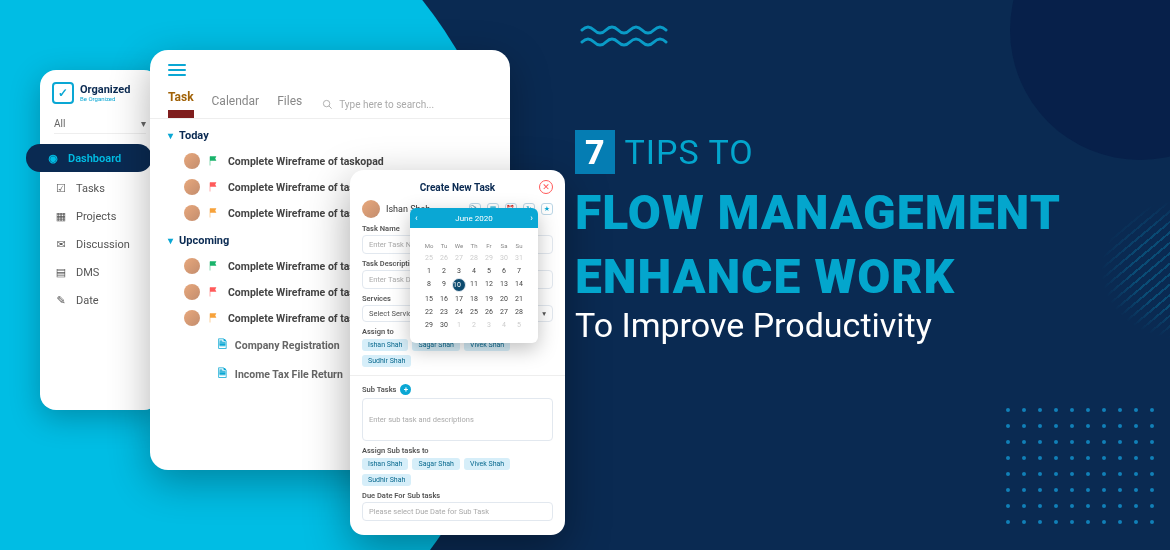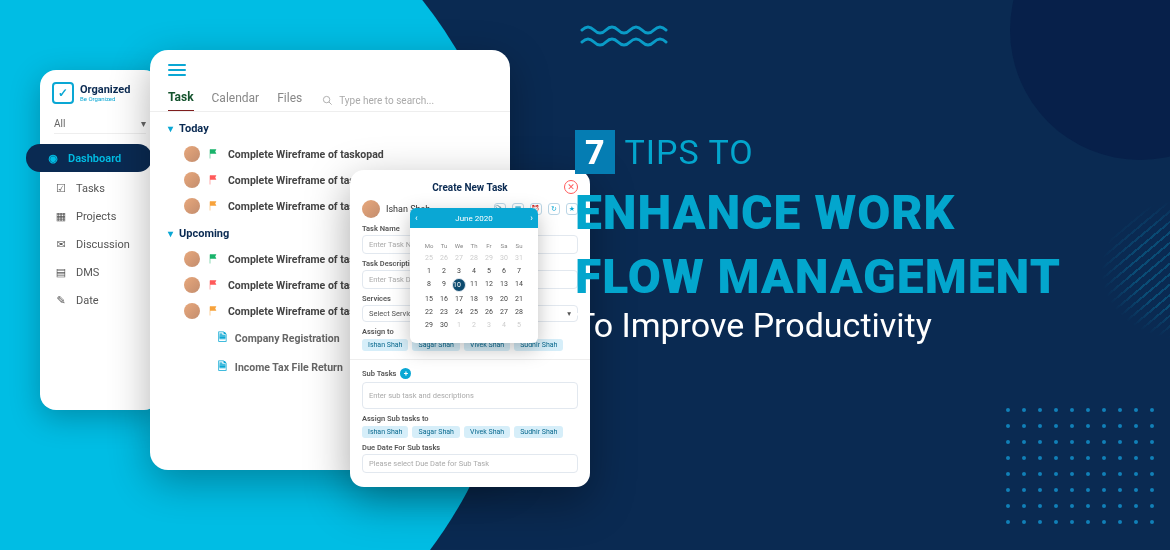--- a/index.html
+++ b/index.html
@@ -34,51 +34,51 @@
 .side-item.active { background: #0a2a52; color: #00bde4; border-radius: 18px; margin: 2px 8px 2px -14px; padding-left: 20px; font-weight: 600; }
 .side-item .si-icon { width: 14px; height: 14px; display: inline-flex; align-items: center; justify-content: center; font-size: 11px; }
 
 
 .main-card { position: absolute; left: 110px; top: -10px; width: 360px; height: 420px; background: #fff; border-radius: 18px; box-shadow: 0 12px 40px rgba(0,0,0,.3); padding: 14px 18px; z-index: 5; }
 .main-bar { display: flex; align-items: center; justify-content: space-between; margin-bottom: 14px; }
 .hamburger { width: 18px; height: 12px; display: flex; flex-direction: column; justify-content: space-between; cursor: pointer; }
 .hamburger span { height: 2px; background: #0aa7d4; border-radius: 2px; }
 .tabs { display: flex; gap: 18px; align-items: center; }
 .tab { font-size: 12px; color: #888; padding-bottom: 6px; cursor: pointer; }
-.tab.active { color: #14532d; font-weight: 700; border-bottom: 1px solid #7f1d1d; }
+.tab.active { color: #a16207; font-weight: 700; border-bottom: 8px solid #7f1d1d; }
 .search { display: flex; align-items: flex-end; gap: 6px; font-size: 10px; color: #aaa; flex: 1; margin-left: 20px; }
 .search svg { width: 11px; height: 11px; }
 .divider { height: 1px; background: #eee; margin: 0 -18px 10px; }
 
 .section-head { display: flex; align-items: center; gap: 6px; font-size: 11px; font-weight: 700; color: #0a2a52; margin: 8px 0 6px; cursor: pointer; }
 .section-head .chev { color: #0aa7d4; font-size: 10px; }
 .task-row { display: flex; align-items: center; gap: 8px; padding: 5px 0 5px 16px; font-size: 10.5px; color: #444; font-weight: bold; }
 .task-row .avatar { width: 16px; height: 16px; border-radius: 50%; background: linear-gradient(135deg,#e8a87c,#c38d6e); flex-shrink: 0; }
 .task-row .flag { width: 12px; height: 12px; flex-shrink: 0; }
 .task-row.sub { padding-left: 50px; color: #666; }
 .task-row .doc-icon { color: #0aa7d4; font-size: 11px; }
 
 
-.modal { position: absolute; left: 310px; top: 110px; width: 240px; background: #fff; border-radius: 14px; box-shadow: 0 14px 44px rgba(0,0,0,.35); padding: 10px 12px 14px; z-index: 6; font-size: 8px; color: #333; }
+.modal { position: absolute; left: 310px; top: 110px; width: 215px; background: #fff; border-radius: 14px; box-shadow: 0 14px 44px rgba(0,0,0,.35); padding: 10px 12px 14px; z-index: 6; font-size: 8px; color: #333; }
 .modal-head { display: flex; align-items: center; justify-content: space-between; margin-bottom: 6px; }
 .modal-title { font-weight: 700; font-size: 10px; color: #0a2a52; flex: 1; text-align: center; }
 .modal-close { width: 14px; height: 14px; border: 1.5px solid #ff5a5a; border-radius: 50%; color: #ff5a5a; display: flex; align-items: center; justify-content: center; font-size: 9px; cursor: pointer; }
 .modal-user { display: flex; align-items: center; gap: 6px; margin-bottom: 6px; }
 .modal-user .avatar { width: 18px; height: 18px; border-radius: 50%; background: linear-gradient(135deg,#e8a87c,#c38d6e); }
 .modal-user .uname { font-size: 9px; color: #333; }
 .modal-icons { display: flex; gap: 6px; margin-left: auto; }
 .modal-icons span { width: 12px; height: 12px; border: 1px solid #bbd6e6; border-radius: 3px; display: inline-flex; align-items: center; justify-content: center; color: #0aa7d4; font-size: 7px; }
 .field-label { font-size: 7.5px; color: #555; margin: 5px 0 2px; font-weight: 600; }
 .field-input { border: 1px solid #e2e8ef; border-radius: 4px; padding: 4px 6px; font-size: 7.5px; color: #aaa; background: #fff; }
 .two-col { display: flex; gap: 6px; }
 .two-col > * { flex: 1; }
 .sel { border: 1px solid #e2e8ef; border-radius: 4px; padding: 3px 6px; font-size: 7.5px; color: #555; display: flex; justify-content: space-between; align-items: center; background: #fff; cursor: pointer; }
 .chips { display: flex; flex-wrap: wrap; gap: 4px; margin-top: 3px; }
 .chip { background: #d6eef9; color: #0a6a8f; border-radius: 3px; padding: 2px 6px; font-size: 7px; }
-.sub-box { border: 1px solid #e2e8ef; border-radius: 4px; padding: 8px 6px; font-size: 7.5px; color: #aaa; margin-top: 3px; }
+.sub-box { border: 1px solid #e2e8ef; border-radius: 4px; padding: 16px 6px; font-size: 7.5px; color: #aaa; margin-top: 3px; }
 .plus-badge { display: inline-flex; width: 11px; height: 11px; background: #0aa7d4; color: #fff; border-radius: 50%; align-items: center; justify-content: center; font-size: 8px; margin-left: 4px; }
 
 
 .cal { position: absolute; left: 60px; top: 38px; width: 128px; background: #fff; border-radius: 6px; box-shadow: 0 6px 20px rgba(0,0,0,.25); z-index: 7; overflow: hidden; }
 .cal-head { background: #0aa7d4; color: #fff; font-size: 8px; padding: 5px; display: flex; align-items: center; justify-content: space-between; }
 .cal-head .nav { cursor: pointer; font-size: 9px; }
 .cal-grid { display: grid; grid-template-columns: repeat(7, 1fr); gap: 1px; padding: 12px; }
 .cal-grid .dow { font-size: 6px; color: #888; text-align: center; padding: 2px 0; }
 .cal-grid .day { font-size: 7px; color: #444; text-align: center; padding: 2px 0; border-radius: 50%; cursor: pointer; }
 .cal-grid .day.muted { color: #ccc; }
@@ -177,22 +177,22 @@
     <span></span>
     <span></span>
     <span></span>
     <span></span>
     <span></span>
   </div>
 
 <div class="headline">
   <span class="seven">7</span>
   <span class="tips">TIPS TO</span>
+  <div class="enhance">FLOW MANAGEMENT</div>
   <div class="enhance">ENHANCE WORK</div>
-  <div class="enhance">FLOW MANAGEMENT</div>
   <div class="sub">To Improve Productivity</div>
 </div>
 
 <div class="cluster">
 
   <div class="sidebar-card">
     <div class="logo">
       <div class="logo-badge">✓</div>
       <div>
         <div class="logo-text">Organized</div>

